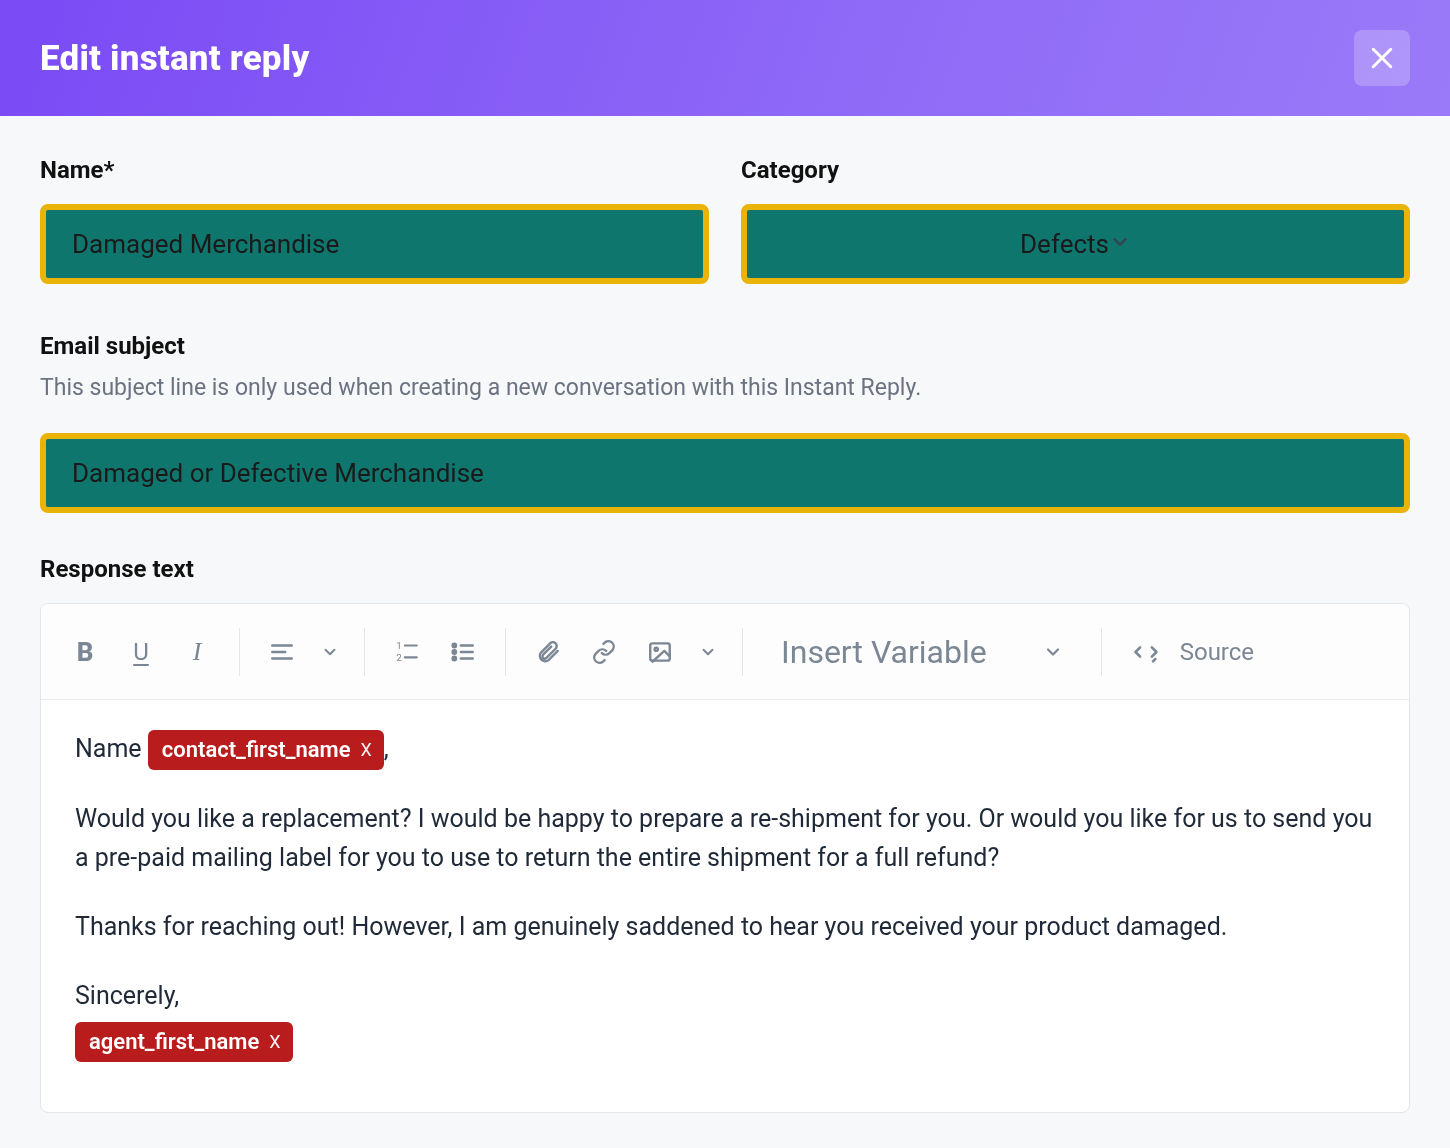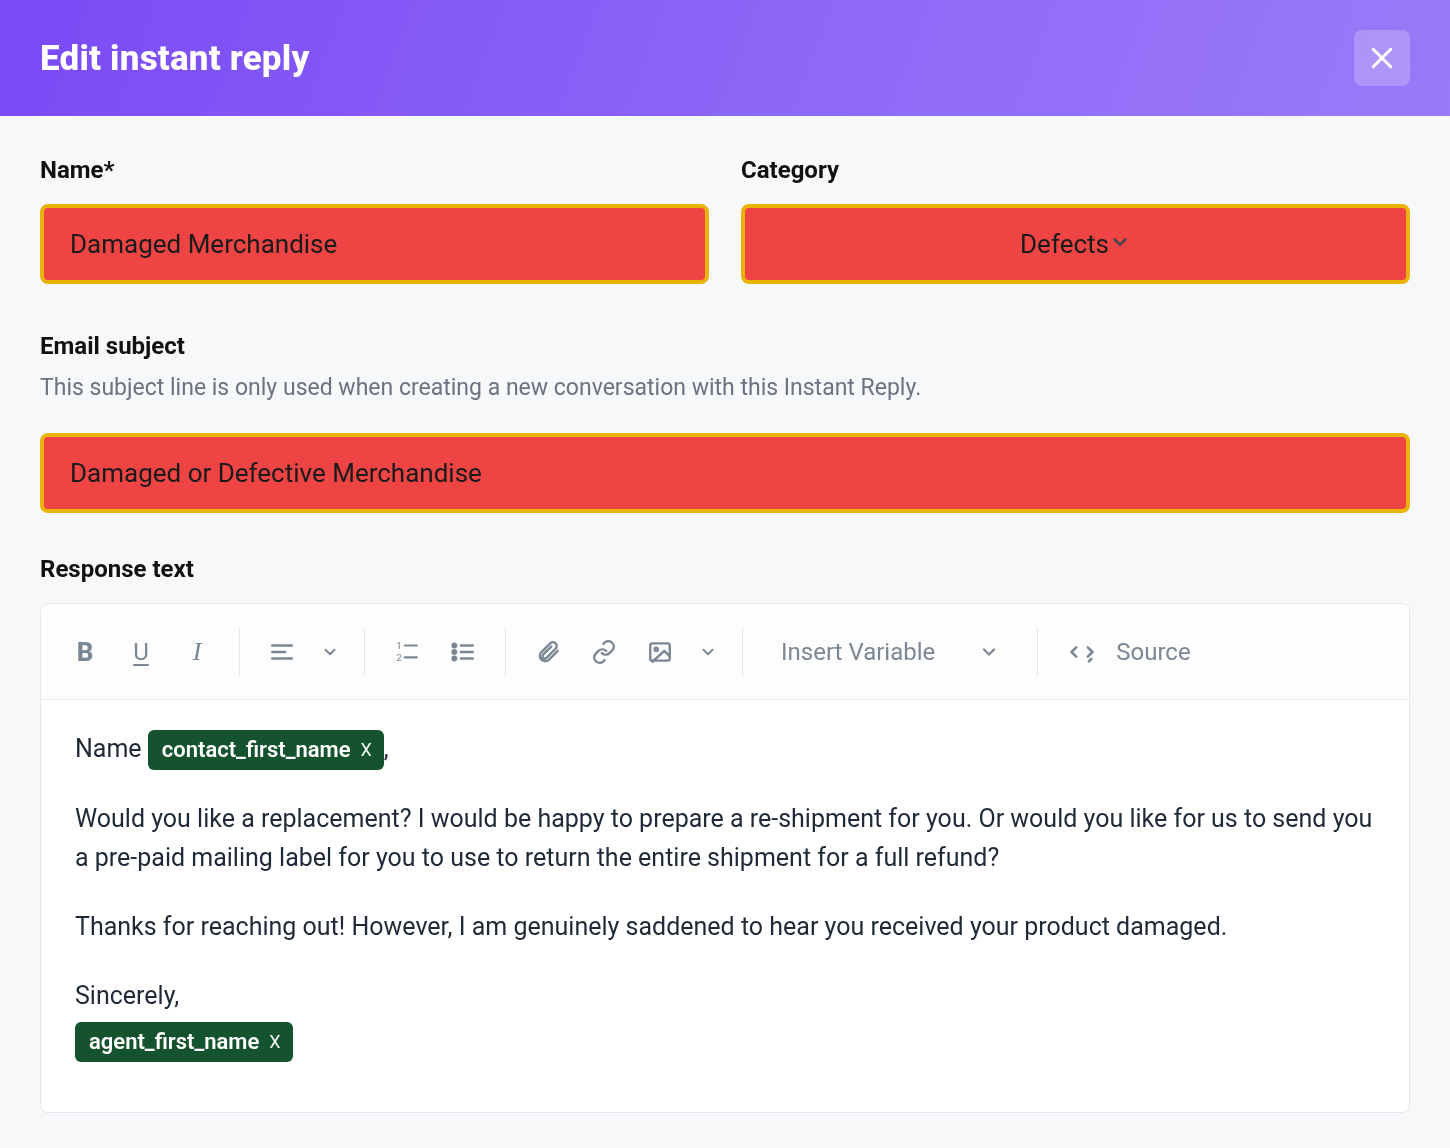--- a/index.html
+++ b/index.html
@@ -54,23 +54,23 @@
   }
   .hint {
     font-size: 23px;
     color: #6b7280;
     margin-top: -6px;
     margin-bottom: 32px;
   }
   .input, .select {
     width: 100%;
     height: 80px;
-    border: 4px solid #eab308;
+    border: 6px solid #eab308;
     border-radius: 8px;
-    background: #ef4444;
+    background: #0f766e;
     font-size: 26px;
     color: #1a1a1a;
     padding: 0 26px;
     outline: none;
     font-family: inherit;
   }
   .select {
     display: flex;
     align-items: center;
     justify-content: center;
@@ -106,24 +106,24 @@
   }
   .divider {
     width: 1px;
     height: 48px;
     background: #e3e6ea;
     margin: 0 12px;
   }
   .insert-var {
     display: flex;
     align-items: center;
-    gap: 44px;
+    gap: 56px;
     padding: 0 22px;
     color: #7b8794;
-    font-size: 24px;
+    font-size: 32px;
     cursor: pointer;
     height: 52px;
   }
   .source-btn {
     display: flex;
     align-items: center;
     gap: 20px;
     color: #7b8794;
     font-size: 24px;
     cursor: pointer;
@@ -134,21 +134,21 @@
     padding: 30px 34px 20px 34px;
     font-size: 25px;
     color: #1f2937;
     line-height: 1.55;
   }
   .editor-body p { margin-bottom: 30px; }
   .editor-body p:last-child { margin-bottom: 0; }
   .var-chip {
     display: inline-flex;
     align-items: center;
-    background: #14532d;
+    background: #b91c1c;
     color: #fff;
     font-size: 22px;
     font-weight: 600;
     padding: 3px 12px 3px 14px;
     border-radius: 6px;
     vertical-align: middle;
     gap: 10px;
   }
   .var-chip .chip-x {
     font-size: 18px;

